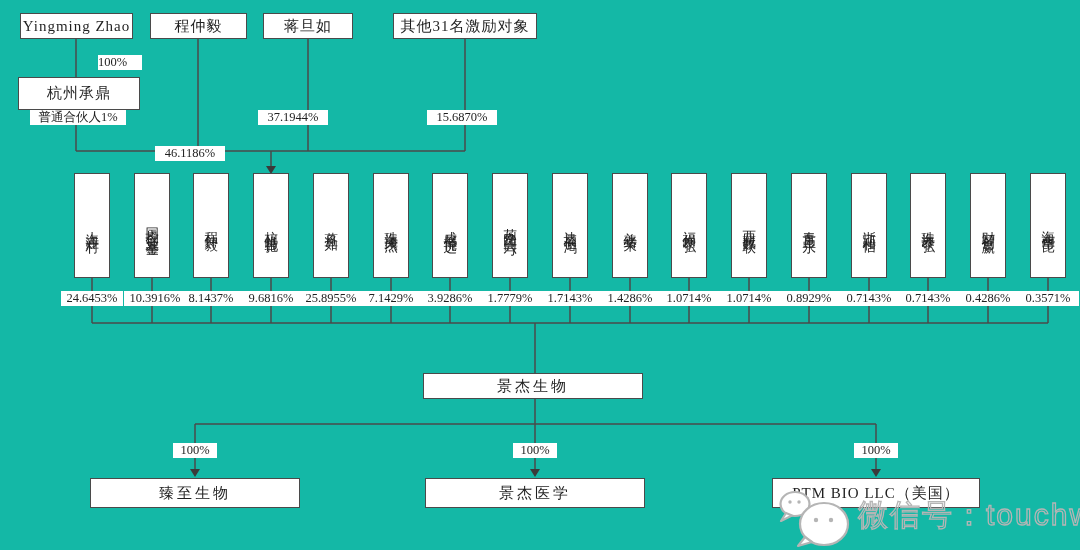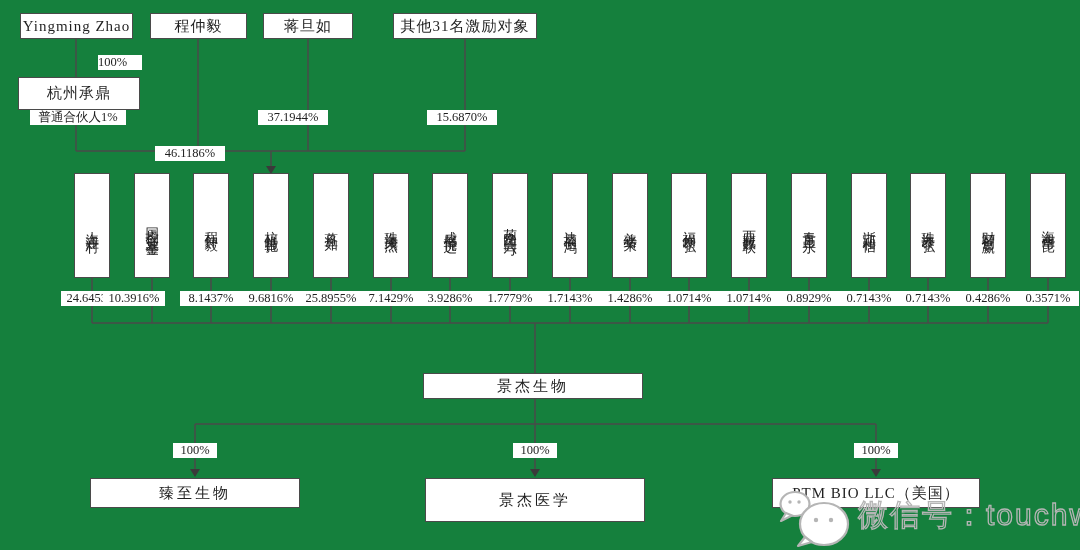--- a/index.html
+++ b/index.html
@@ -1,17 +1,17 @@
 <!DOCTYPE html>
 <html><head>
 <meta charset="utf-8">
 <style>
   html,body{margin:0;padding:0;background:#fff;}
   #canvas{
-    position:relative;width:1080px;height:550px;background:#15803d;
+    position:relative;width:1080px;height:550px;background:#14b8a6;
     overflow:hidden;font-family:"Liberation Serif","DejaVu Serif",serif;color:#1f1f1f;
   }
   #connectors{position:absolute;left:0;top:0;z-index:1;}
   .box{
     position:absolute;box-sizing:border-box;border:1.5px solid #4a4a4a;background:#fff;
     display:flex;align-items:center;justify-content:center;z-index:2;
     font-size:15px;letter-spacing:1px;white-space:nowrap;
   }
   .vbox{
     width:36px;height:105px;top:173px;
@@ -108,21 +108,21 @@
   <div class="box vbox" style="left:612px;">姜绪荣</div>
   <div class="box vbox" style="left:671px;">福州泰弘</div>
   <div class="box vbox" style="left:731px;">西藏数联</div>
   <div class="box vbox" style="left:791px;">青岛正永</div>
   <div class="box vbox" style="left:851px;">浙江和信</div>
   <div class="box vbox" style="left:910px;">珠海泰弘</div>
   <div class="box vbox" style="left:970px;">财智创赢</div>
   <div class="box vbox" style="left:1030px;">海南华昆</div>
 
   <div class="lbl pct" style="left:61px;">24.6453%</div>
-  <div class="lbl pct" style="left:103px;">10.3916%</div>
+  <div class="lbl pct" style="left:124px;">10.3916%</div>
   <div class="lbl pct" style="left:180px;">8.1437%</div>
   <div class="lbl pct" style="left:240px;">9.6816%</div>
   <div class="lbl pct" style="left:300px;">25.8955%</div>
   <div class="lbl pct" style="left:360px;">7.1429%</div>
   <div class="lbl pct" style="left:419px;">3.9286%</div>
   <div class="lbl pct" style="left:479px;">1.7779%</div>
   <div class="lbl pct" style="left:539px;">1.7143%</div>
   <div class="lbl pct" style="left:599px;">1.4286%</div>
   <div class="lbl pct" style="left:658px;">1.0714%</div>
   <div class="lbl pct" style="left:718px;">1.0714%</div>
@@ -132,21 +132,21 @@
   <div class="lbl pct" style="left:957px;text-align:center;">0.4286%</div>
   <div class="lbl pct" style="left:1017px;">0.3571%</div>
 
   <div class="box" style="left:423px;top:373px;width:220px;height:26px;letter-spacing:3px;">景杰生物</div>
 
   <div class="lbl sub-pct" style="left:173px;">100%</div>
   <div class="lbl sub-pct" style="left:513px;">100%</div>
   <div class="lbl sub-pct" style="left:854px;">100%</div>
 
   <div class="box" style="left:90px;top:478px;width:210px;height:30px;letter-spacing:3px;">臻至生物</div>
-  <div class="box" style="left:425px;top:478px;width:220px;height:44px;letter-spacing:3px;">景杰医学</div>
+  <div class="box" style="left:425px;top:478px;width:220px;height:30px;letter-spacing:3px;">景杰医学</div>
   <div class="box" style="left:772px;top:478px;width:208px;height:30px;">PTM BIO LLC（美国）</div>
 
   <div id="watermark">
     <svg width="80" height="68" viewBox="0 0 80 68">
       <g stroke="#b5b5b5" stroke-width="2.2" fill="#ffffff">
         <ellipse cx="17" cy="22" rx="14.5" ry="12"></ellipse>
         <path d="M8 31 L3 39 L14 33.5 Z" stroke-linejoin="round"></path>
         <ellipse cx="46" cy="42" rx="24" ry="21"></ellipse>
         <path d="M27 55 L20 64 L34 60 Z" stroke-linejoin="round"></path>
       </g>

